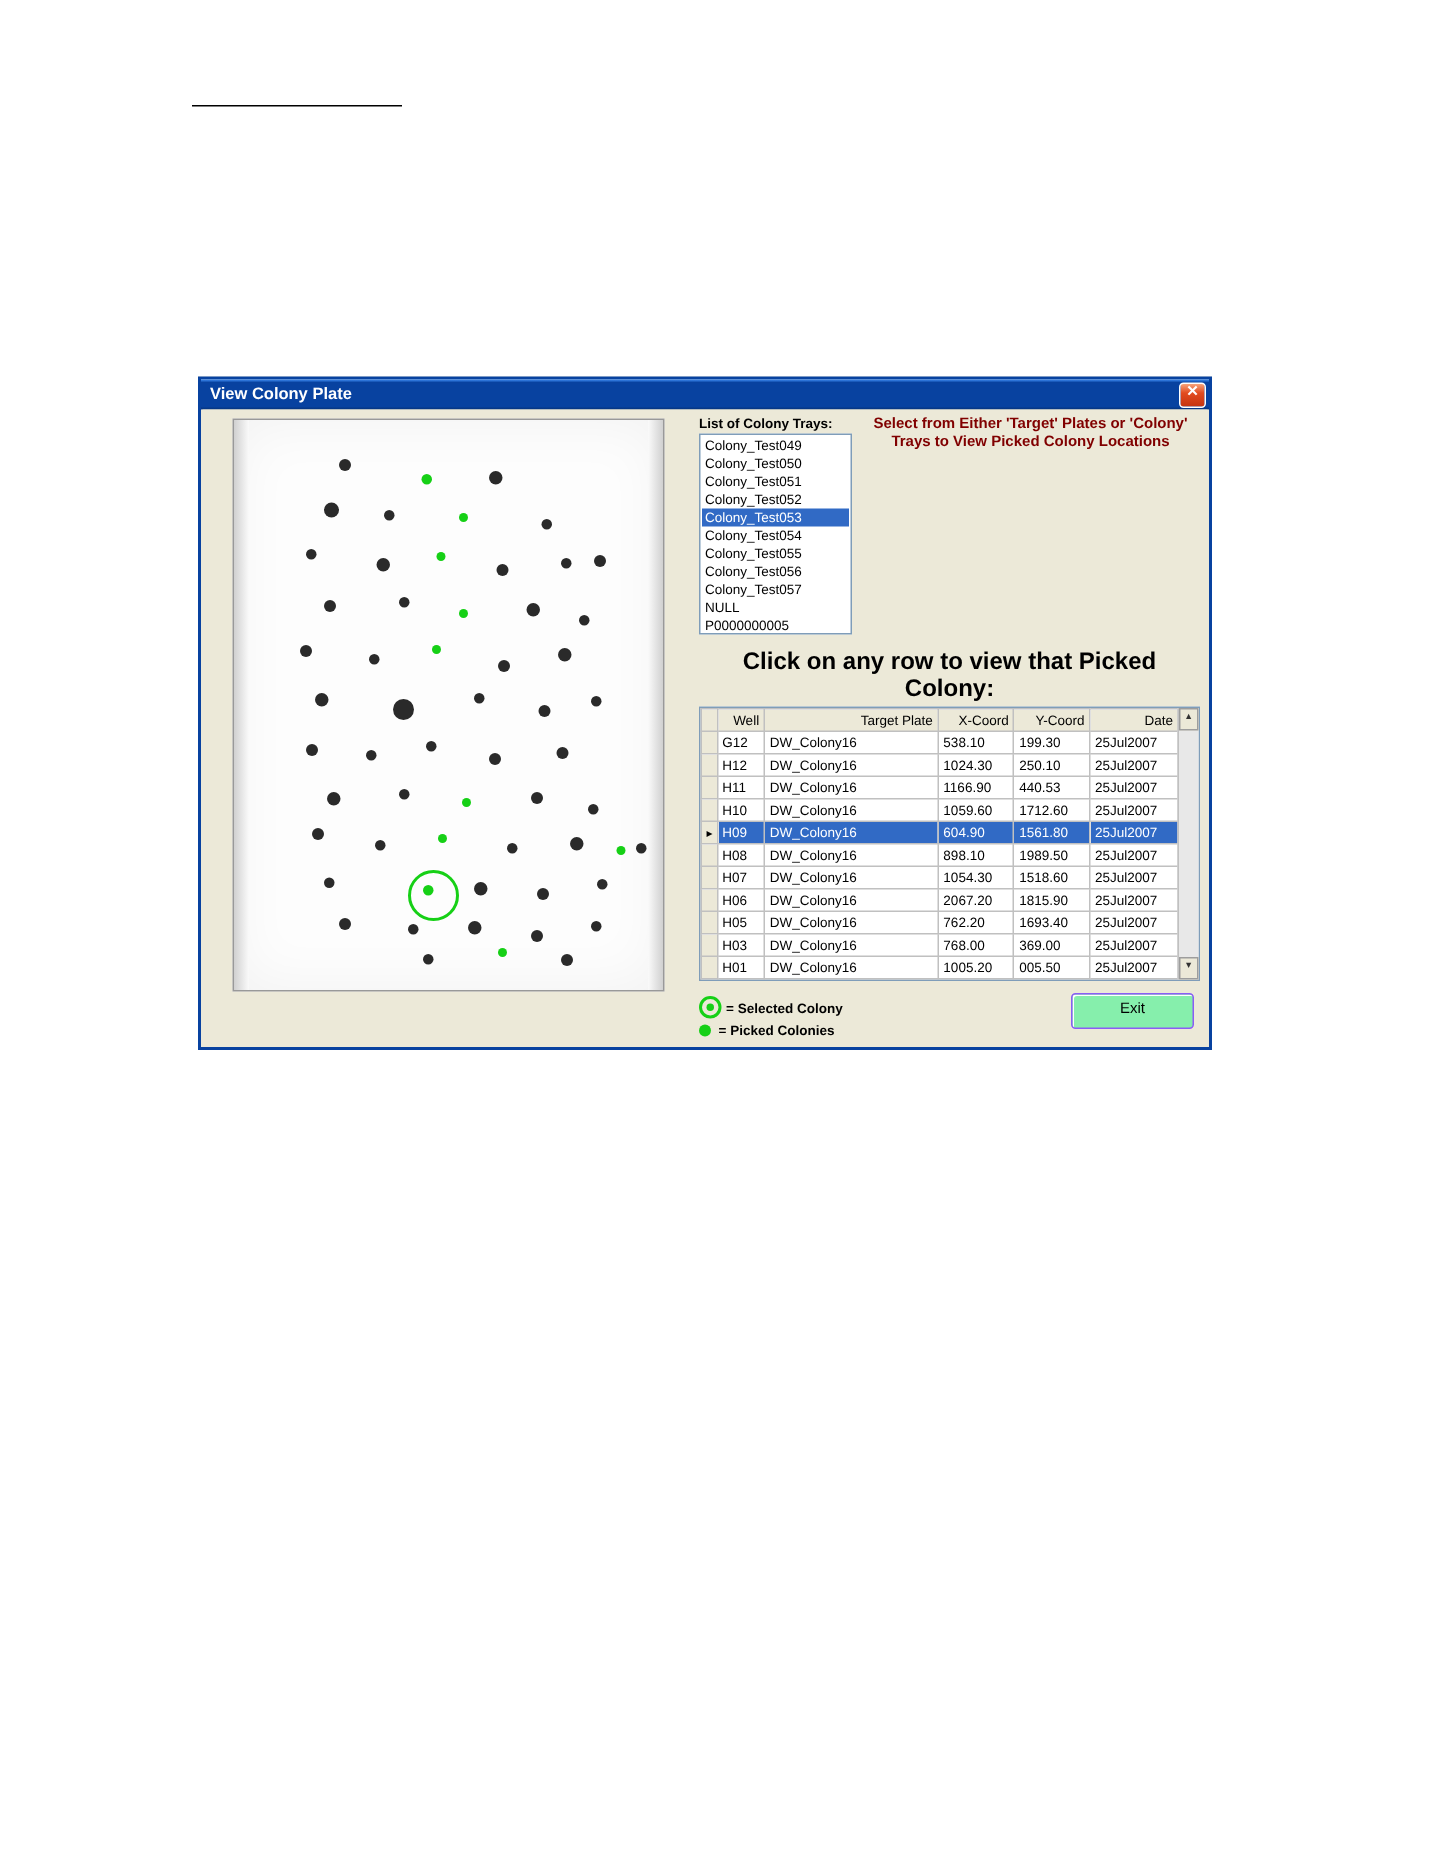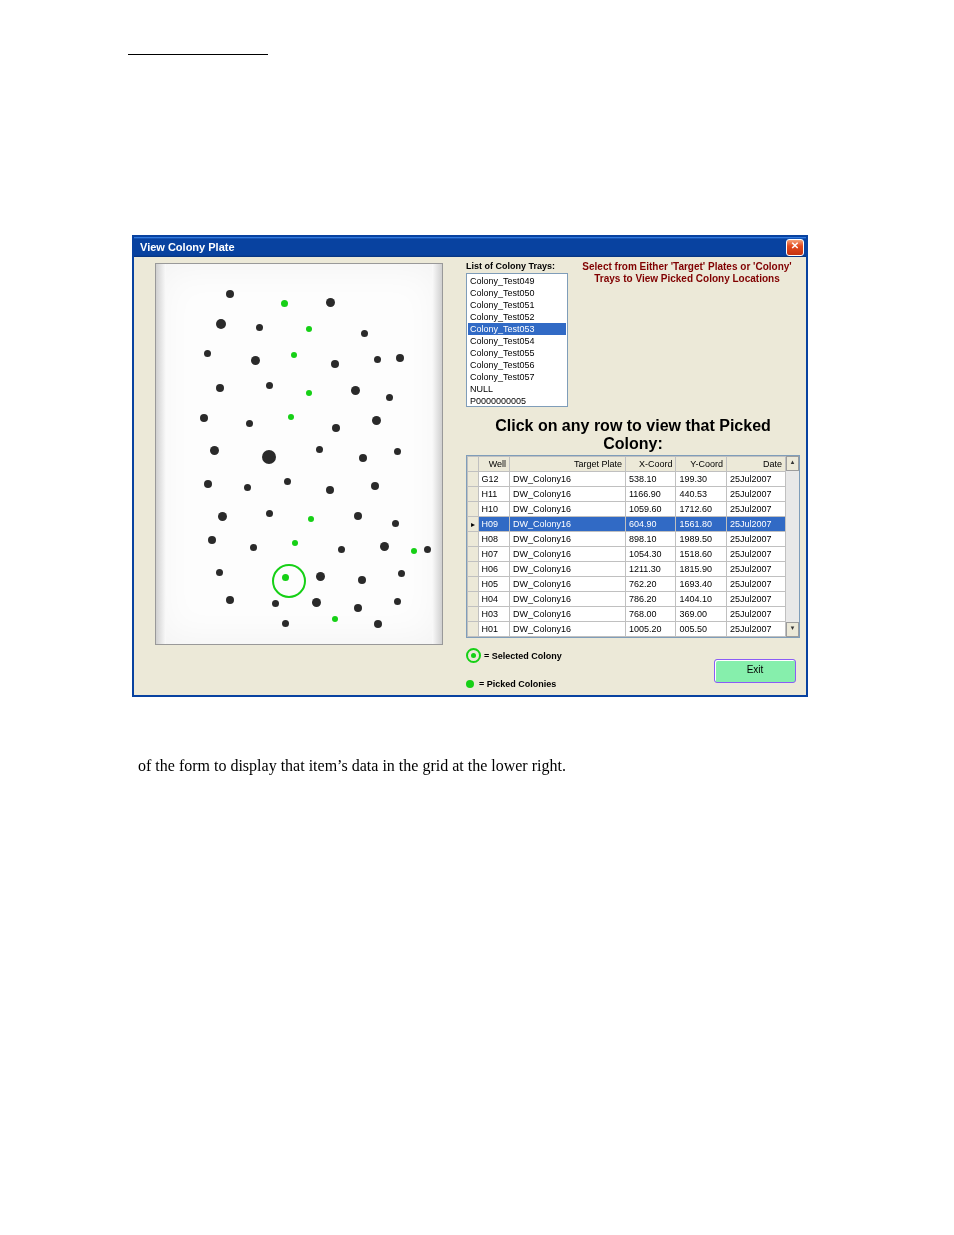--- a/index.html
+++ b/index.html
@@ -5,21 +5,21 @@
   body {
     margin: 0;
     background: #fff;
     font-family: Arial, sans-serif;
     font-size: 14px;
     color: #000;
   }
   .page {
     width: 954px;
     margin: 0 auto;
-    padding-top: 40px;
+    padding-top: 56px;
     box-sizing: border-box;
   }
   .underline-placeholder {
     width: 140px;
     height: 14px;
     border-bottom: 1px solid #000;
     margin-left: 128px;
     margin-bottom: 180px;
   }
   .window {
@@ -217,21 +217,21 @@
     display:inline-block;
     vertical-align:middle;
   }
   .legend .sym.ring{
     width:11px;height:11px;border:2px solid #16d016;border-radius:50%;position:relative;margin-right:3px;
   }
   .legend .sym.ring::after{content:"";position:absolute;left:3px;top:3px;width:5px;height:5px;background:#16d016;border-radius:50%;}
   .legend .sym.dot{
     width:8px;height:8px;background:#16d016;border-radius:50%;margin-right:5px;
   }
-  .legend-col{display:flex;flex-direction:column;gap:16px;}
+  .legend-col{display:flex;flex-direction:column;gap:3px;}
   .legend-row{display:flex;align-items:center;font-weight:bold;}
   .exit-btn{
     margin-left:auto;
     align-self:flex-end;
     width:80px;
     height:22px;
     background:#86efac;
     border:1px solid #8b5cf6;
     border-radius:3px;
     font-size:10px;
@@ -377,20 +377,28 @@
                 <tr>
                   <td class="rowhead"></td>
                   <td>G12</td>
                   <td>DW_Colony16</td>
                   <td>538.10</td>
                   <td>199.30</td>
                   <td>25Jul2007</td>
                 </tr>
                 <tr>
                   <td class="rowhead"></td>
+                  <td>H12</td>
+                  <td>DW_Colony16</td>
+                  <td>1024.30</td>
+                  <td>250.10</td>
+                  <td>25Jul2007</td>
+                </tr>
+                <tr>
+                  <td class="rowhead"></td>
                   <td>H11</td>
                   <td>DW_Colony16</td>
                   <td>1166.90</td>
                   <td>440.53</td>
                   <td>25Jul2007</td>
                 </tr>
                 <tr>
                   <td class="rowhead"></td>
                   <td>H10</td>
                   <td>DW_Colony16</td>
@@ -419,38 +427,30 @@
                   <td>H07</td>
                   <td>DW_Colony16</td>
                   <td>1054.30</td>
                   <td>1518.60</td>
                   <td>25Jul2007</td>
                 </tr>
                 <tr>
                   <td class="rowhead"></td>
                   <td>H06</td>
                   <td>DW_Colony16</td>
-                  <td>1211.30</td>
+                  <td>2067.20</td>
                   <td>1815.90</td>
                   <td>25Jul2007</td>
                 </tr>
                 <tr>
                   <td class="rowhead"></td>
                   <td>H05</td>
                   <td>DW_Colony16</td>
                   <td>762.20</td>
                   <td>1693.40</td>
-                  <td>25Jul2007</td>
-                </tr>
-                <tr>
-                  <td class="rowhead"></td>
-                  <td>H04</td>
-                  <td>DW_Colony16</td>
-                  <td>786.20</td>
-                  <td>1404.10</td>
                   <td>25Jul2007</td>
                 </tr>
                 <tr>
                   <td class="rowhead"></td>
                   <td>H03</td>
                   <td>DW_Colony16</td>
                   <td>768.00</td>
                   <td>369.00</td>
                   <td>25Jul2007</td>
                 </tr>
@@ -480,14 +480,13 @@
               <span class="sym dot"></span>
               <span>= Picked Colonies</span>
             </div>
           </div>
           <div class="exit-btn">Exit</div>
         </div>
       </div>
     </div>
   </div>
 
-  <div class="caption-text">of the form to display that item’s data in the grid at the lower right.</div>
 </div>
 
 </body></html>

